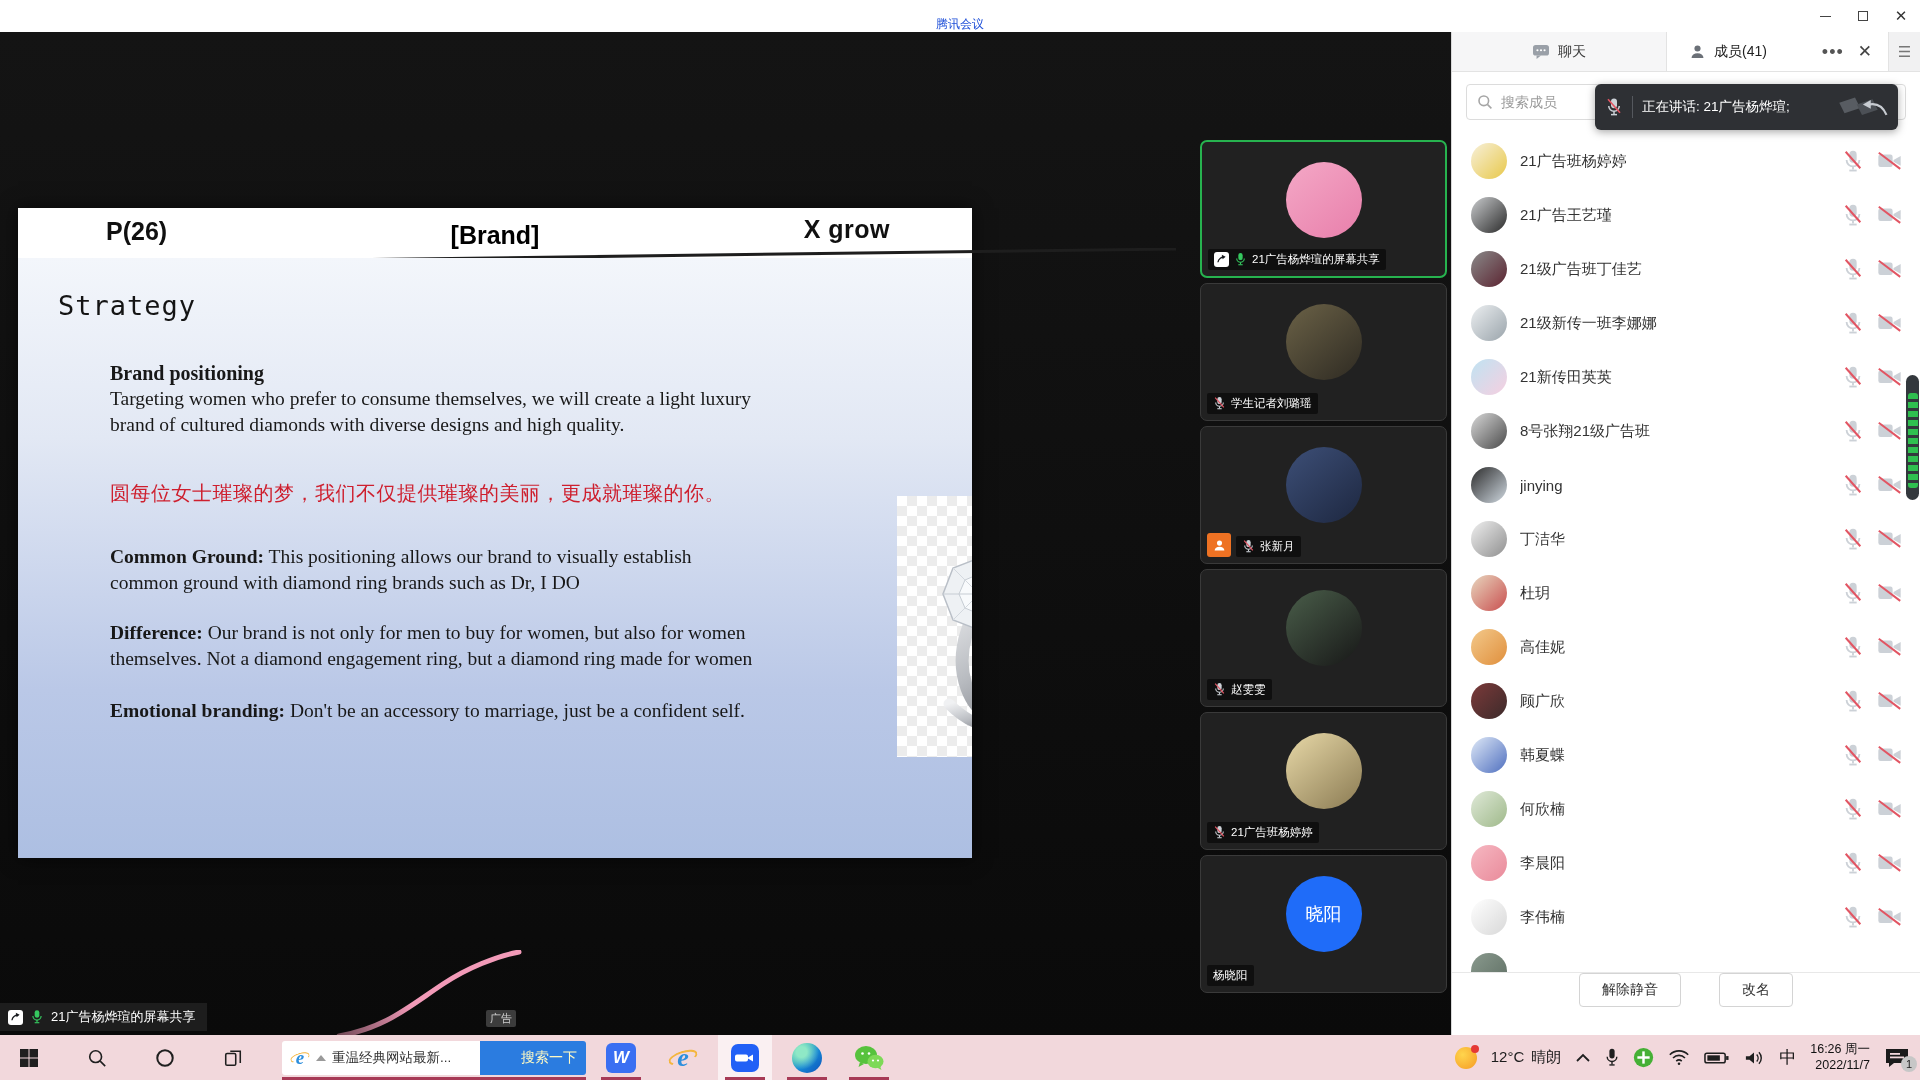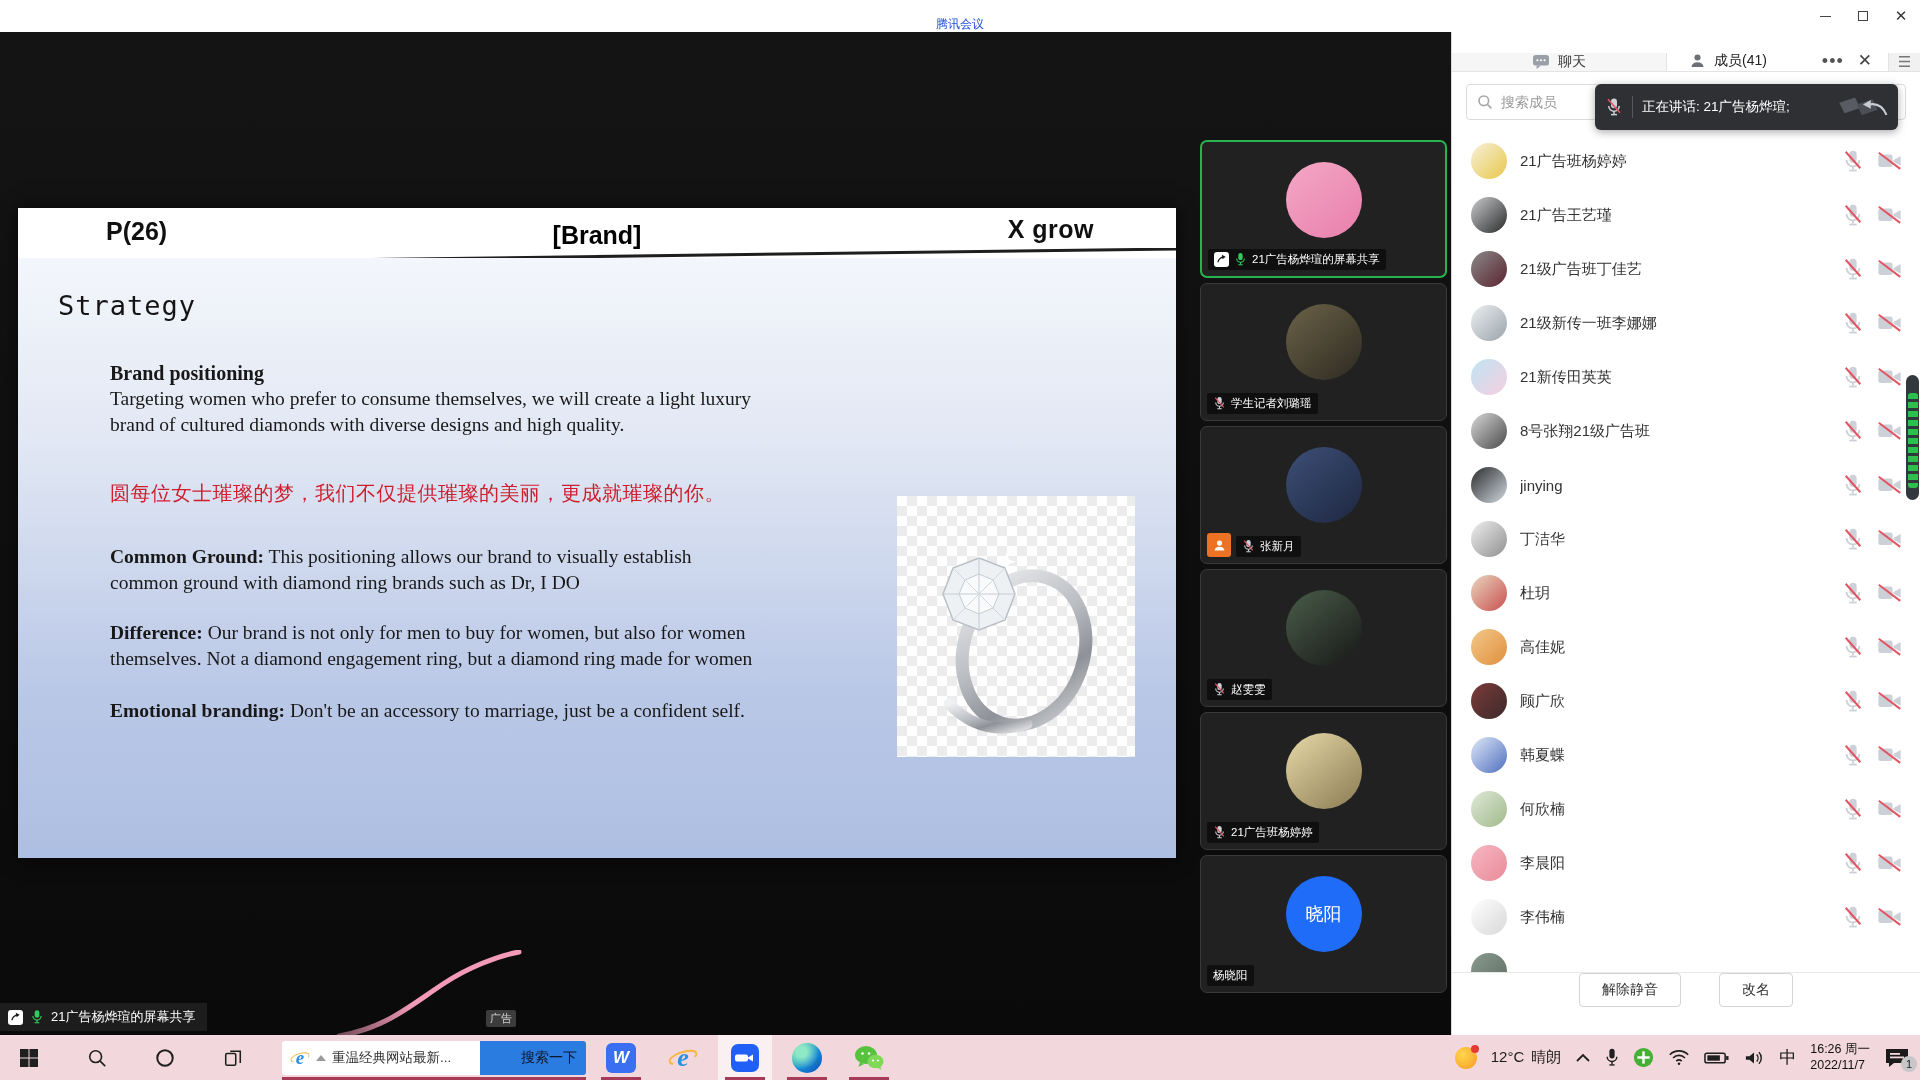--- a/index.html
+++ b/index.html
@@ -14,21 +14,21 @@
   .win-btn { width:38px; height:32px; display:flex; align-items:center; justify-content:center; color:#444; font-size:14px; cursor:default; }
   .glyph-min { width:11px; height:0; border-top:1.6px solid #444; display:inline-block; }
   .glyph-max { width:10px; height:10px; border:1.6px solid #444; display:inline-block; }
   .glyph-close { font-size:15px; color:#333; }
 
   
   .app { position:absolute; top:32px; left:0; width:1920px; height:1003px; display:flex; }
   .stage { position:relative; width:1451px; height:1003px; background:linear-gradient(180deg,#141414,#0a0a0a); overflow:hidden; }
 
   
-  .slide { position:absolute; left:18px; top:176px; width:1158px; height:650px; box-shadow:0 0 18px rgba(0,0,0,.6); }
+  .slide { position:absolute; left:18px; top:176px; width:954px; height:650px; box-shadow:0 0 18px rgba(0,0,0,.6); }
   .slide-header { position:relative; height:50px; background:#ffffff; }
   .sh-page { position:absolute; left:88px; top:9px; font-size:25px; font-weight:800; color:#101010; }
   .sh-brand { position:absolute; left:50%; transform:translateX(-50%); top:13px; font-size:25px; font-weight:800; color:#000000; }
   .sh-grow { position:absolute; right:82px; top:7px; font-size:25px; font-weight:800; color:#101010; letter-spacing:.5px; }
   .sh-slant { position:absolute; left:0; top:40px; width:1158px; height:22px; }
   .slide-body { position:relative; height:600px; background:linear-gradient(180deg,#f3f6fb 0%, #e2e8f4 30%, #bac8e7 72%, #adbfe2 100%); overflow:hidden;padding-left:36px; }
   .strategy { position:absolute; left:40px; top:32px; font-family:"DejaVu Sans Mono", monospace; font-size:27px; color:#141414; letter-spacing:1px; }
   .sb-text { position:absolute; left:92px; width:648px; font-family:"Liberation Serif", serif; font-size:19.5px; line-height:1.35; color:#181818; }
   .bp-title { top:102px; font-weight:700; font-size:20px; }
   .bp-body  { top:128px; }
@@ -54,21 +54,21 @@
   .t-avatar { position:absolute; left:50%; top:20px; transform:translateX(-50%); width:76px; height:76px; border-radius:50%; }
   .t-avatar.solid { display:flex; align-items:center; justify-content:center; color:#fff; font-size:18px; }
   .t-bottom { position:absolute; left:6px; bottom:6px; display:flex; align-items:flex-end; gap:5px; }
   .t-label { display:flex; align-items:center; gap:5px; background:rgba(10,10,10,.78); border-radius:2px; padding:3px 6px; }
   .t-name { color:#fff; font-size:11.5px; white-space:nowrap; }
   .host-badge { width:24px; height:24px; background:#ee7223; border-radius:3px; display:inline-flex; align-items:center; justify-content:center; }
   .ssq { width:15px; height:15px; background:#fff; border-radius:3px; display:inline-flex; align-items:center; justify-content:center; }
 
   
   .panel { position:relative; width:469px; height:1003px; background:#fff; border-left:1px solid #d9d9d9; display:flex; flex-direction:column; }
-  .tabs { height:40px; display:flex; border-bottom:1px solid #e3e3e3; flex:0 0 40px;align-items:flex-end; }
+  .tabs { height:40px; display:flex; border-bottom:1px solid #e3e3e3; flex:0 0 40px; }
   .tab-chat { width:215px; background:#f6f6f7; border-right:1px solid #e3e3e3; display:flex; align-items:center; justify-content:center; gap:8px; font-size:14px; color:#3a3a3a; }
   .tab-members { flex:1; display:flex; align-items:center; gap:8px; padding:0 12px 0 22px; font-size:14px; color:#222; background:#fff; }
   .tab-members .sp { flex:1; }
   .dots-btn { color:#555; font-size:18px; letter-spacing:1px; line-height:10px; padding:0 2px; }
   .x-btn { color:#444; font-size:17px; padding:0 4px; }
   .menu-btn { width:32px; border-left:1px solid #e3e3e3; background:#f1f1f2; display:flex; align-items:center; justify-content:center; color:#777; font-size:15px; }
   .panel-body { position:relative; flex:1; overflow:hidden; }
   .search-row { position:relative; margin:12px 14px 0 14px; height:36px; border:1px solid #dcdcdc; border-radius:4px; display:flex; align-items:center; }
   .search-row svg { margin:0 8px 0 10px; }
   .search-input { border:none; outline:none; flex:1; font-size:14px; color:#333; background:transparent; }
@@ -90,32 +90,32 @@
   .taskbar { position:absolute; left:0; top:1035px; width:1920px; height:45px; background:#f2d8dc; display:flex; align-items:center; }
   .tb-btn { width:46px; height:45px; display:flex; align-items:center; justify-content:center; }
   .tb-app { position:relative; width:54px; height:45px; display:flex; align-items:center; justify-content:center; margin-left:8px; }
   .tb-app.lined::after { content:""; position:absolute; left:7px; right:7px; bottom:0; height:3px; background:#a73a56; }
   .tb-app.active { background:rgba(255,255,255,.62); }
   .tb-widget { position:relative; height:45px; display:flex; align-items:center; margin-left:26px; }
   .tb-widget::after { content:""; position:absolute; left:0; right:0; bottom:0; height:3px; background:#a73a56; }
   .launcher-box { height:34px; width:198px; background:#fff; border-radius:3px 0 0 3px; display:flex; align-items:center; gap:6px; padding:0 8px; }
   .launcher-title { font-size:13.5px; color:#333; white-space:nowrap; overflow:hidden; }
   .caret-up { width:0; height:0; border-left:5px solid transparent; border-right:5px solid transparent; border-bottom:6px solid #9a9a9a; }
-  .search-go { height:34px; width:106px; background:#2b7ce0; color:#0f172a; font-size:14px; display:flex; align-items:center; justify-content:center; border-radius:0 3px 3px 0;padding-left:32px; }
+  .search-go { height:34px; width:106px; background:#2b7ce0; color:#fef9c3; font-size:14px; display:flex; align-items:center; justify-content:center; border-radius:0 3px 3px 0;padding-left:32px; }
   .wps-glyph { width:30px; height:30px; background:#3a6ff2; border-radius:6px; color:#fff; font-weight:700; font-style:italic; font-size:17px; display:flex; align-items:center; justify-content:center; }
   .ie-wrap { position:relative; width:30px; height:30px; display:flex; align-items:center; justify-content:center; }
   .ie-e { font-family:"Liberation Serif", serif; font-style:italic; font-weight:700; font-size:26px; color:#2d8fdd; line-height:1; }
   .ie-ring { position:absolute; width:30px; height:13px; border:2.5px solid #f4b63f; border-radius:50%; transform:rotate(-18deg); border-bottom-color:transparent; }
   .edge-glyph { width:30px; height:30px; border-radius:50%; background:radial-gradient(circle at 32% 30%, #8fe8c6 0 18%, transparent 60%), linear-gradient(135deg,#45d3a3 0%, #1588d6 55%, #0f52ba 100%); }
   .tray { margin-left:auto; display:flex; align-items:center; gap:14px; padding-right:10px; }
   .sun { position:relative; width:22px; height:22px; border-radius:50%; background:radial-gradient(circle at 35% 35%, #ffd54d, #f59a23); }
   .sun::after { content:""; position:absolute; right:-2px; top:-2px; width:8px; height:8px; border-radius:50%; background:#e53935; }
   .weather-text { font-size:15px; color:#1c1c1c; display:flex; gap:7px; }
   .ime { font-size:17px; color:#111; }
-  .clock { font-size:12.5px; color:#111; line-height:1.25; }
+  .clock { text-align:right; font-size:12.5px; color:#111; line-height:1.25; }
   .notif { position:relative; display:flex; align-items:center; }
   .notif .badge { position:absolute; right:-7px; bottom:-3px; width:16px; height:16px; background:#c7c7c7; border-radius:50%; font-size:11px; color:#222; display:flex; align-items:center; justify-content:center; }
   .ic { display:block; }
 </style>
 </head>
 <body>
 
 <div class="screen">
 
   <div class="titlebar">

